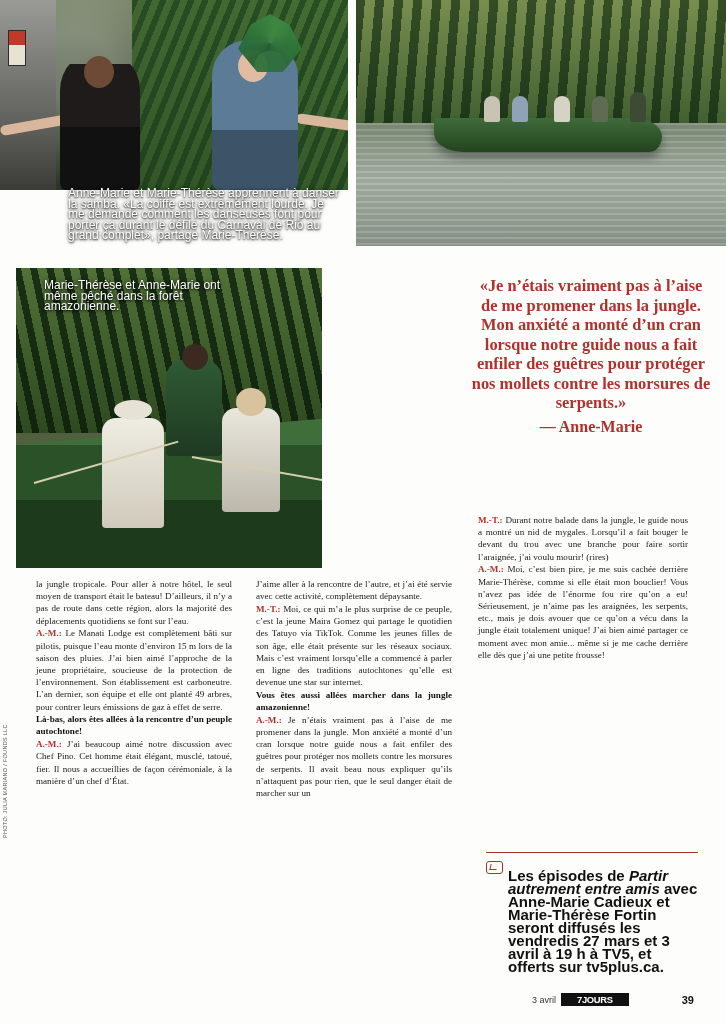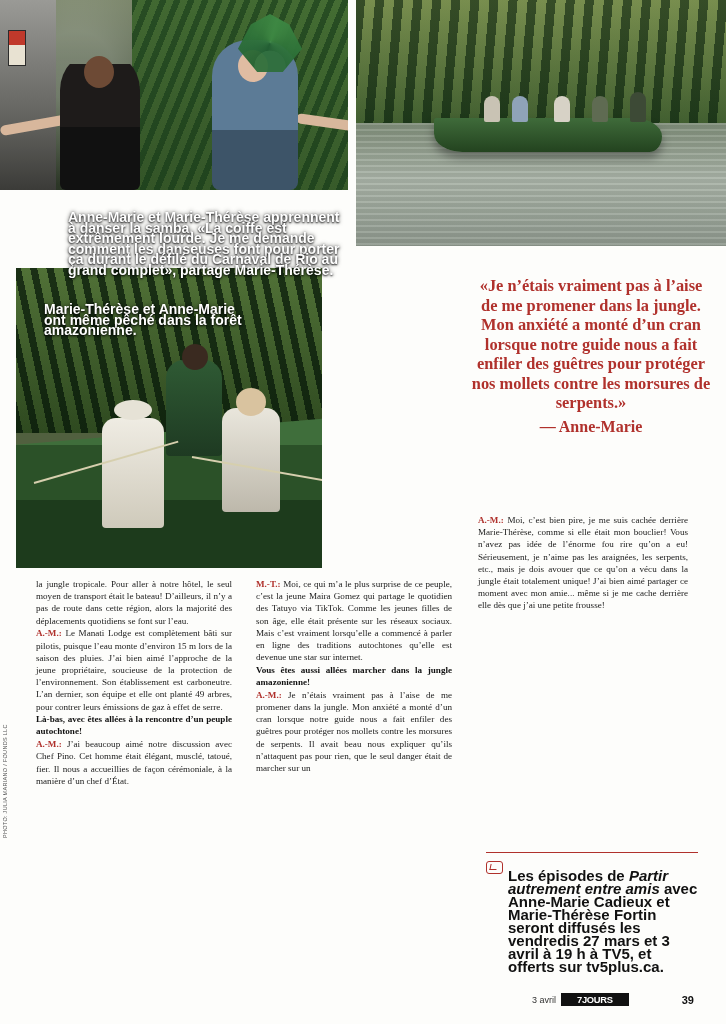--- a/index.html
+++ b/index.html
@@ -209,26 +209,25 @@
     font-size: 5.5px;
     letter-spacing: .3px;
     color: #555;
     white-space: nowrap;
   }
 
   
   .caption {
     position: absolute;
     font-family: "Liberation Sans", sans-serif;
-    font-weight: bold;
-    font-size: 14px;
+    font-weight: normal;
+    font-size: 12px;
     line-height: 10.6px;
     color: #ffffff;
     text-shadow: 0 1px 2px rgba(0,0,0,.9), 0 0 4px rgba(0,0,0,.7);
-    margin-top: 24px;
   }
   #caption-carnival {
     left: 68px;
     top: 188px;
     width: 272px;
   }
   #caption-fishing {
     left: 44px;
     top: 280px;
     width: 200px;
@@ -386,31 +385,33 @@
   <div class="credit">PHOTO: JULIA MARIANO / FOUNDS LLC</div>
 
   <div id="pullquote">
     <span>«Je n’étais vraiment pas à l’aise de me promener dans la jungle. Mon anxiété a monté d’un cran lorsque notre guide nous a fait enfiler des guêtres pour protéger nos mollets contre les morsures de serpents.»</span>
     <span class="attr">— Anne-Marie</span>
   </div>
 
   <div class="col" id="col1">
     <p><span>la jungle tropicale. Pour aller à notre hôtel, le seul moyen de transport était le bateau! D’ailleurs, il n’y a pas de route dans cette région, alors la majorité des déplacements quotidiens se font sur l’eau.</span></p>
     <p><span class="spk">A.-M.:</span><span> Le Manati Lodge est complètement bâti sur pilotis, puisque l’eau monte d’environ 15 m lors de la saison des pluies. J’ai bien aimé l’approche de la jeune propriétaire, soucieuse de la protection de l’environnement. Son établissement est carboneutre. L’an dernier, son équipe et elle ont planté 49 arbres, pour contrer leurs émissions de gaz à effet de serre.</span></p>
-    <p class="subhead">Là-bas, avec êtes allées à la rencontre d’un peuple autochtone!</p>
+    <p class="subhead">Là-bas, alors êtes allées à la rencontre d’un peuple autochtone!</p>
     <p><span class="spk">A.-M.:</span><span> J’ai beaucoup aimé notre discussion avec Chef Pino. Cet homme était élégant, musclé, tatoué, fier. Il nous a accueillies de façon cérémoniale, à la manière d’un chef d’État.</span></p>
   </div>
 
   <div class="col" id="col2">
+    <p><span>J’aime aller à la rencontre de l’autre, et j’ai été servie avec cette activité, complètement dépaysante.</span></p>
     <p><span class="spk">M.-T.:</span><span> Moi, ce qui m’a le plus surprise de ce peuple, c’est la jeune Maira Gomez qui partage le quotidien des Tatuyo via TikTok. Comme les jeunes filles de son âge, elle était présente sur les réseaux sociaux. Mais c’est vraiment lorsqu’elle a commencé à parler en ligne des traditions autochtones qu’elle est devenue une star sur internet.</span></p>
     <p class="subhead">Vous êtes aussi allées marcher dans la jungle amazonienne!</p>
     <p><span class="spk">A.-M.:</span><span> Je n’étais vraiment pas à l’aise de me promener dans la jungle. Mon anxiété a monté d’un cran lorsque notre guide nous a fait enfiler des guêtres pour protéger nos mollets contre les morsures de serpents. Il avait beau nous expliquer qu’ils n’attaquent pas pour rien, que le seul danger était de marcher sur un</span></p>
   </div>
 
   <div class="col" id="col3">
+    <p><span class="spk">M.-T.:</span><span> Durant notre balade dans la jungle, le guide nous a montré un nid de mygales. Lorsqu’il a fait bouger le devant du trou avec une branche pour faire sortir l’araignée, j’ai voulu mourir! (rires)</span></p>
     <p><span class="spk">A.-M.:</span><span> Moi, c’est bien pire, je me suis cachée derrière Marie-Thérèse, comme si elle était mon bouclier! Vous n’avez pas idée de l’énorme fou rire qu’on a eu! Sérieusement, je n’aime pas les araignées, les serpents, etc., mais je dois avouer que ce qu’on a vécu dans la jungle était totalement unique! J’ai bien aimé partager ce moment avec mon amie... même si je me cache derrière elle dès que j’ai une petite frousse!</span></p>
   </div>
 
   <div id="infobox">
     <span class="tv-icon"></span>
     <div class="txt">
       <span>Les épisodes de </span><span class="ital">Partir autrement entre amis</span><span> avec Anne-Marie Cadieux et Marie-Thérèse Fortin seront diffusés les vendredis 27 mars et 3 avril à 19 h à TV5, et offerts sur tv5plus.ca.</span>
     </div>
   </div>
 

